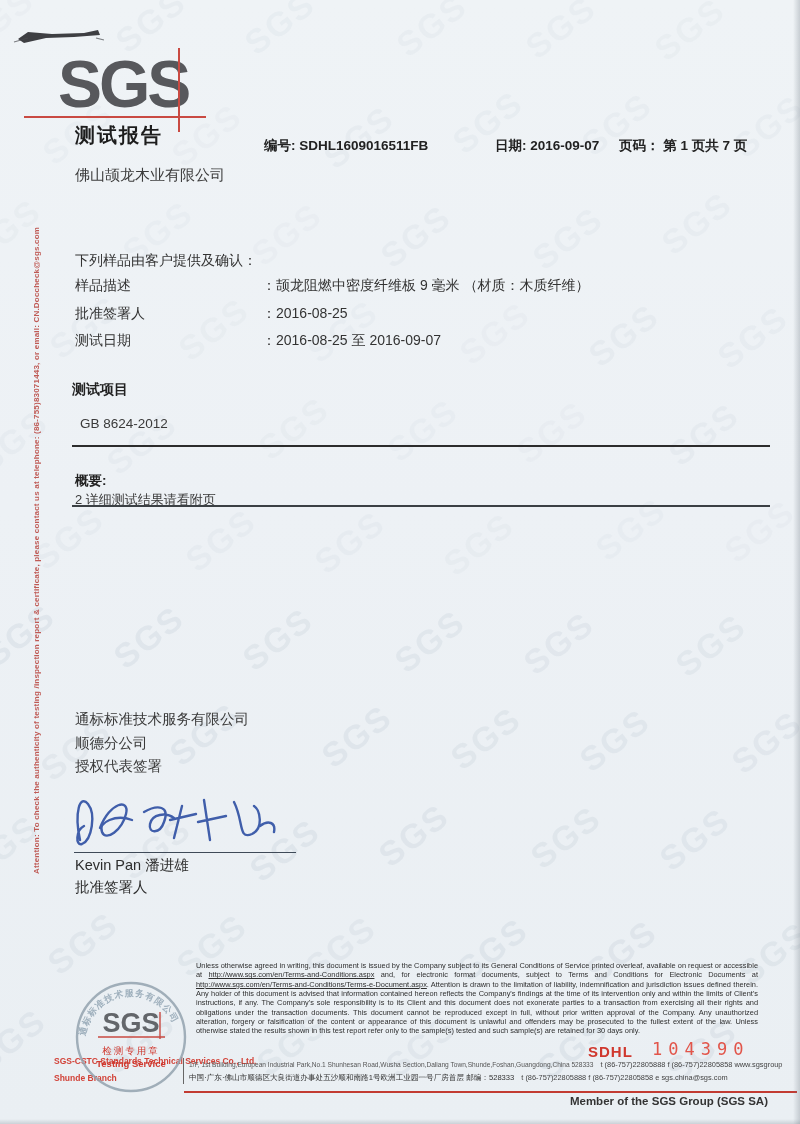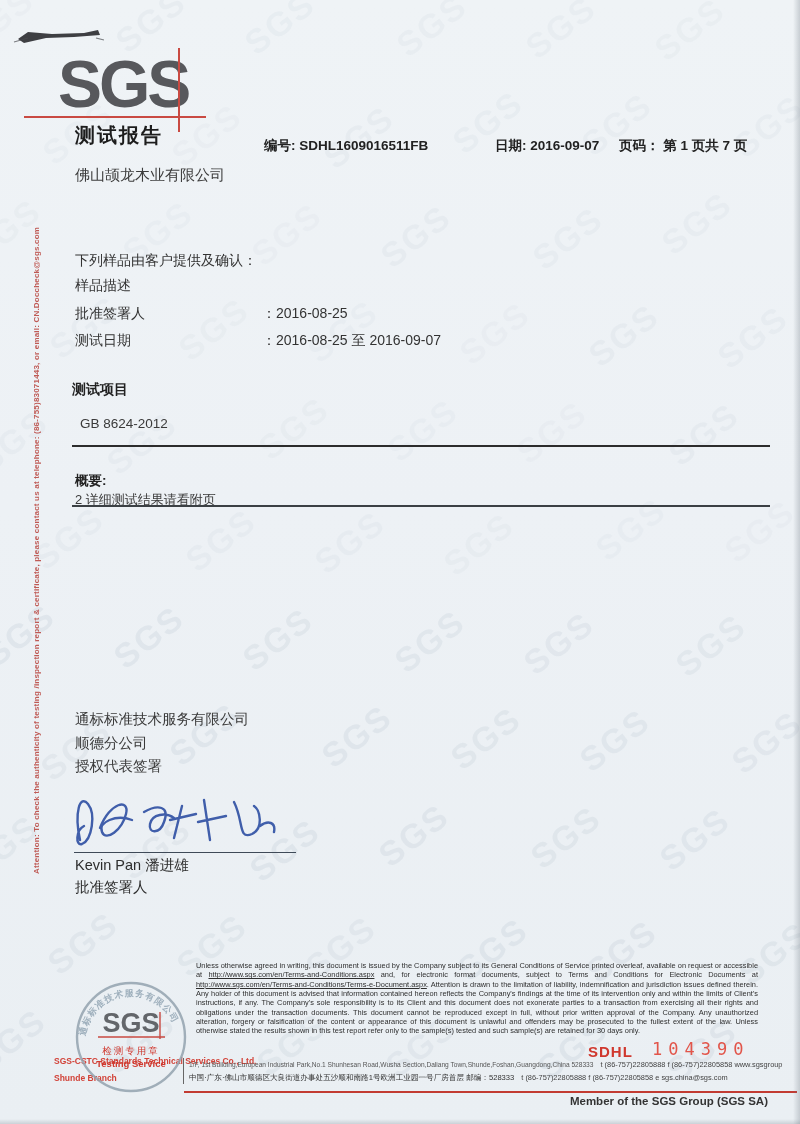--- a/index.html
+++ b/index.html
@@ -195,20 +195,21 @@
   </div>
   <div class="hdr-item hdr-page">
     <span>页码：</span>
     <span>第 1 页共 7 页</span>
   </div>
 
   <div class="client-name">佛山颉龙木业有限公司</div>
 
   <div class="sample-intro">下列样品由客户提供及确认：</div>
   <div class="srow-label" style="top:277px">样品描述</div>
+  <div class="srow-value" style="top:277px">：颉龙阻燃中密度纤维板 9 毫米 （材质：木质纤维）</div>
   <div class="srow-label" style="top:305px">批准签署人</div>
   <div class="srow-value" style="top:305px">：2016-08-25</div>
   <div class="srow-label" style="top:332px">测试日期</div>
   <div class="srow-value" style="top:332px">：2016-08-25 至 2016-09-07</div>
 
   <div class="tt-title">测试项目</div>
   <div class="tt">
     <div class="tt-body">
       <span class="req">GB 8624-2012</span>
     </div>

